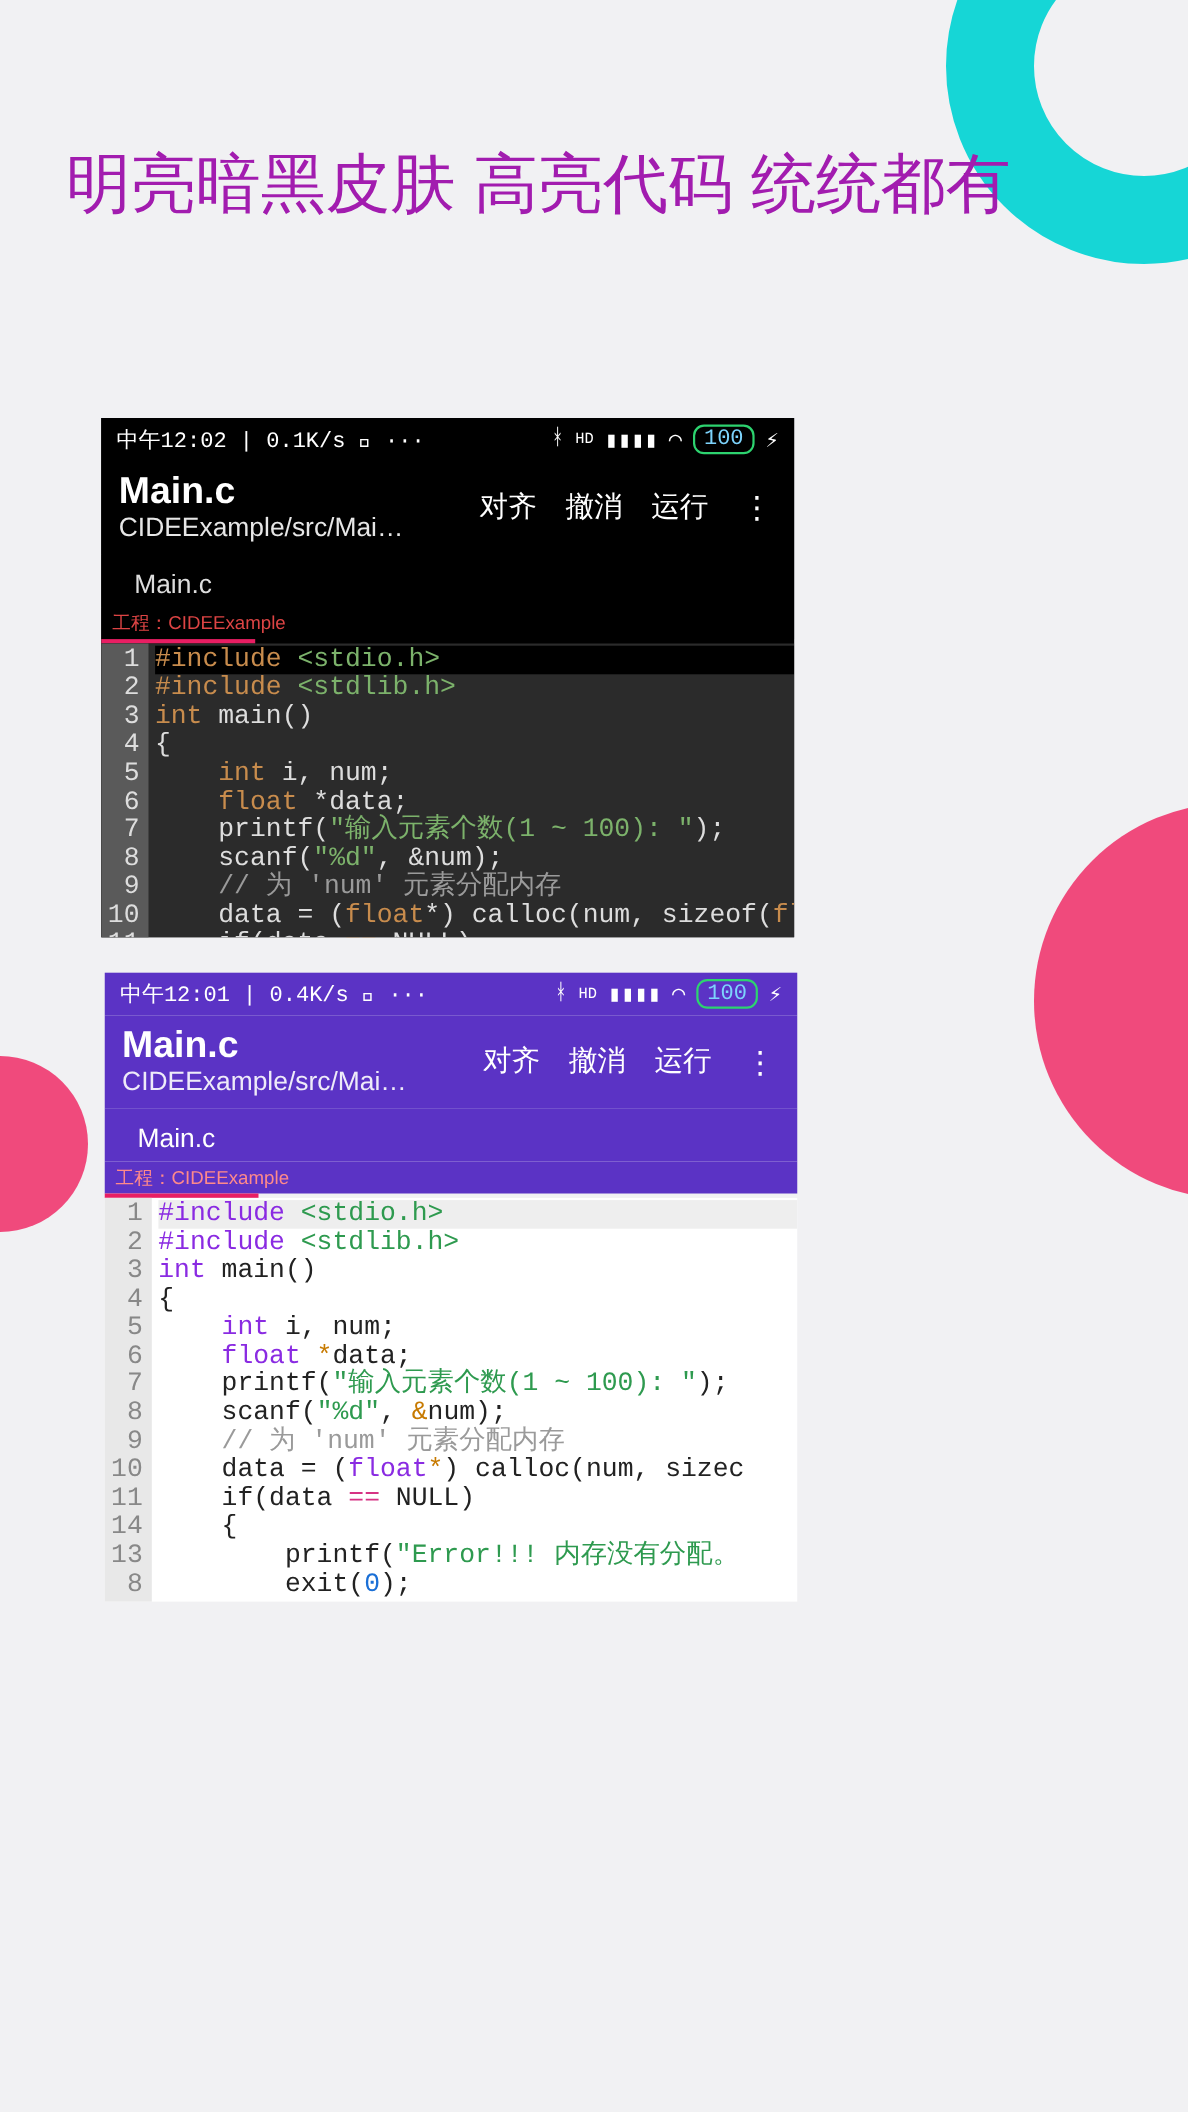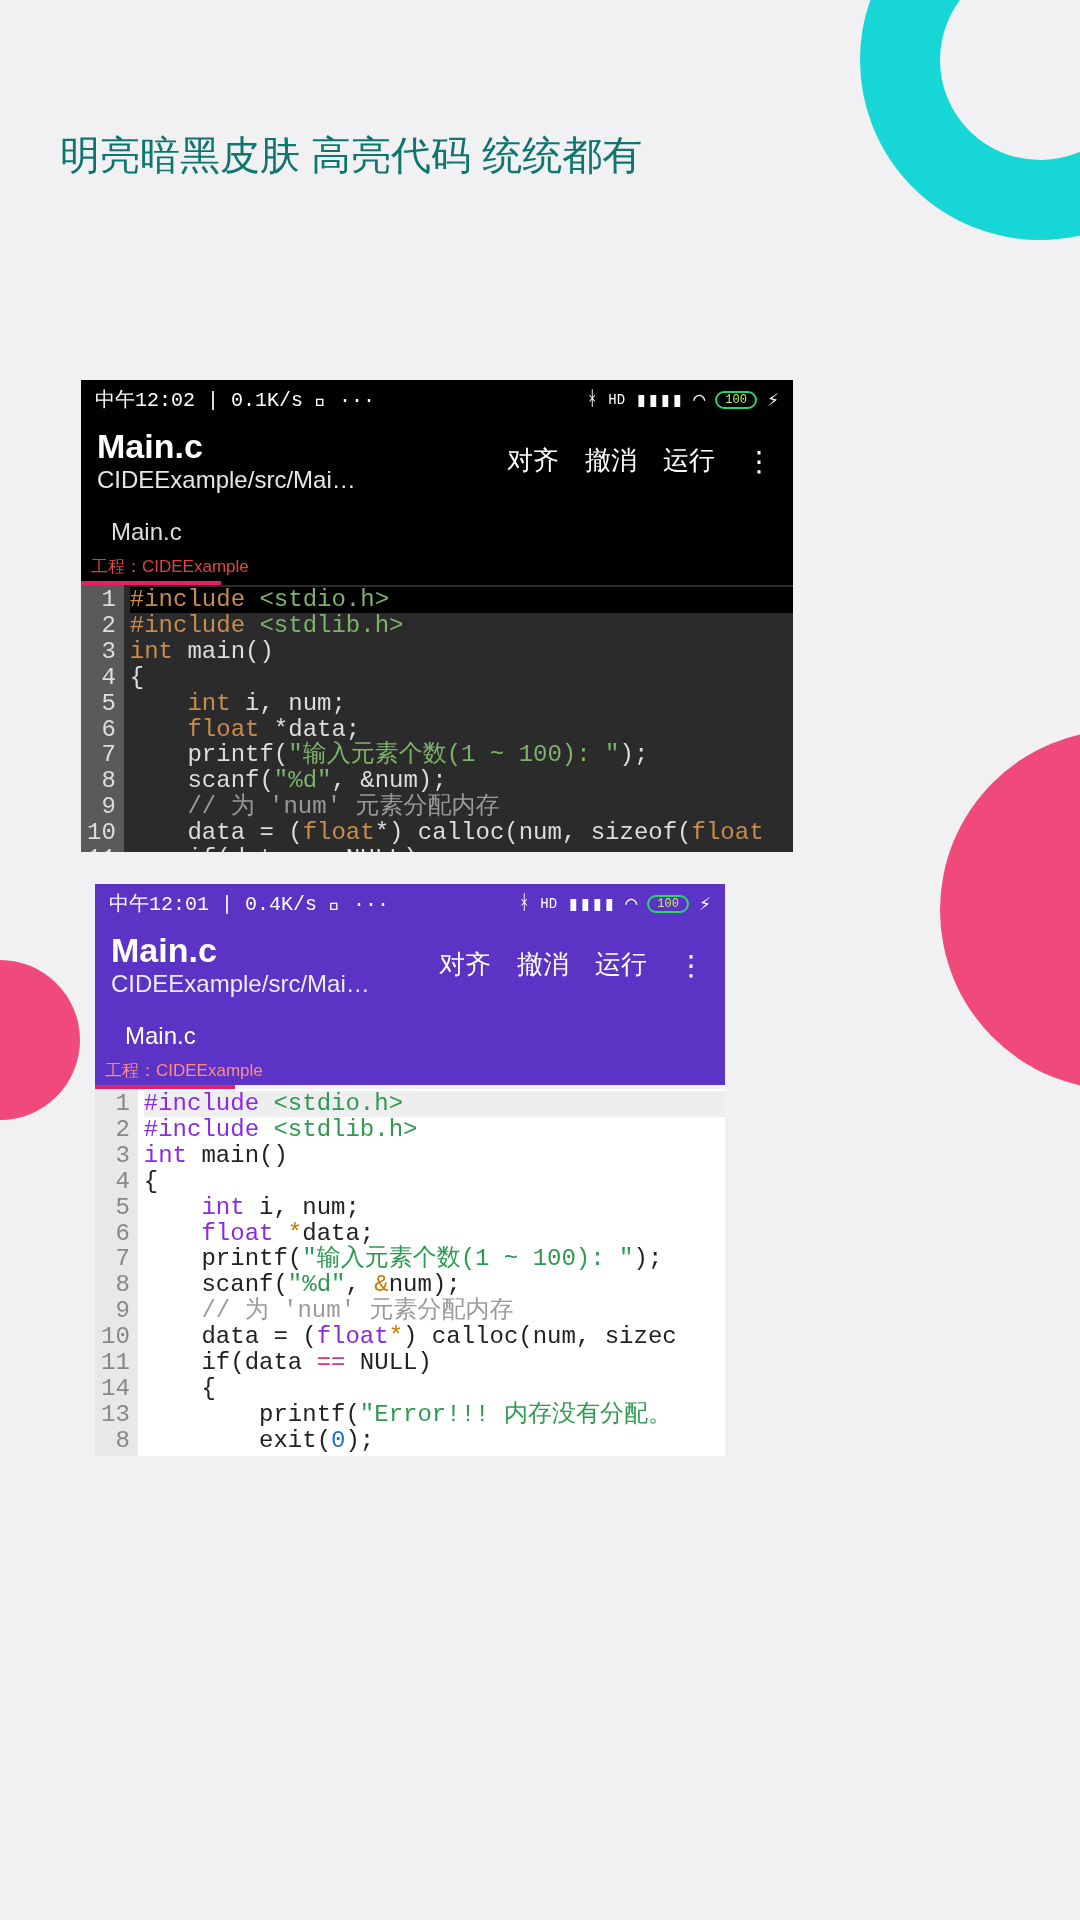--- a/index.html
+++ b/index.html
@@ -31,42 +31,42 @@
   background: #f04a7c;
   border-radius: 50%;
   top: 960px; left: -80px;
 }
 .hero {
   position: absolute;
   left: 60px;
   top: 110px;
 }
 .hero h1 { font-size: 80px; color: #1a2230; font-weight: 700; letter-spacing: 2px; }
-.hero p  { font-size: 40px; color: #0f766e; margin-top: 18px; }
+.hero p  { font-size: 59px; color: #a21caf; margin-top: 18px; }
 .hero p.l2 { margin-top: 12px; }
 
 .phone {
   position: absolute;
-  left: 81px;
-  width: 712px;
+  left: 92px;
+  width: 630px;
   font-family: "Consolas","Menlo","Courier New",monospace;
 }
 .phone.dark { top: 380px; background:#000; height:472px; overflow:hidden;}
 .phone.light { top: 884px; width:630px; height:590px; overflow:hidden;}
 .phone.light { left:95px; }
 .phone.dark, .phone.light { box-shadow: 0 0 0 rgba(0,0,0,0); }
 
 .statusbar {
   display:flex; justify-content:space-between; align-items:center;
   padding: 6px 14px; font-size: 20px; color:#fff;
 }
 .statusbar .right { display:flex; gap:10px; align-items:center; }
 .light .statusbar { background:#5b33c5; }
 .dark  .statusbar { background:#000; }
-.batt { border:2px solid #2dd36f; border-radius:10px; padding:0 8px; color:#bef264; font-size:12px; }
+.batt { border:2px solid #2dd36f; border-radius:10px; padding:0 8px; color:#7dd3fc; font-size:20px; }
 
 .appbar {
   display:flex; align-items:center; padding:8px 16px 10px 16px;
 }
 .dark .appbar { background:#000; color:#fff; }
 .light .appbar { background:#5b33c5; color:#fff; }
 .appbar .titles { flex:1; min-width:0; }
 .appbar .title { font-size:34px; font-weight:600; font-family:-apple-system,sans-serif;}
 .appbar .path  { font-size:24px; opacity:.9; white-space:nowrap; overflow:hidden; text-overflow:ellipsis; font-family:-apple-system,sans-serif;}
 .appbar .actions { display:flex; gap:26px; font-size:26px; font-family:-apple-system,sans-serif;align-items:flex-end; }

